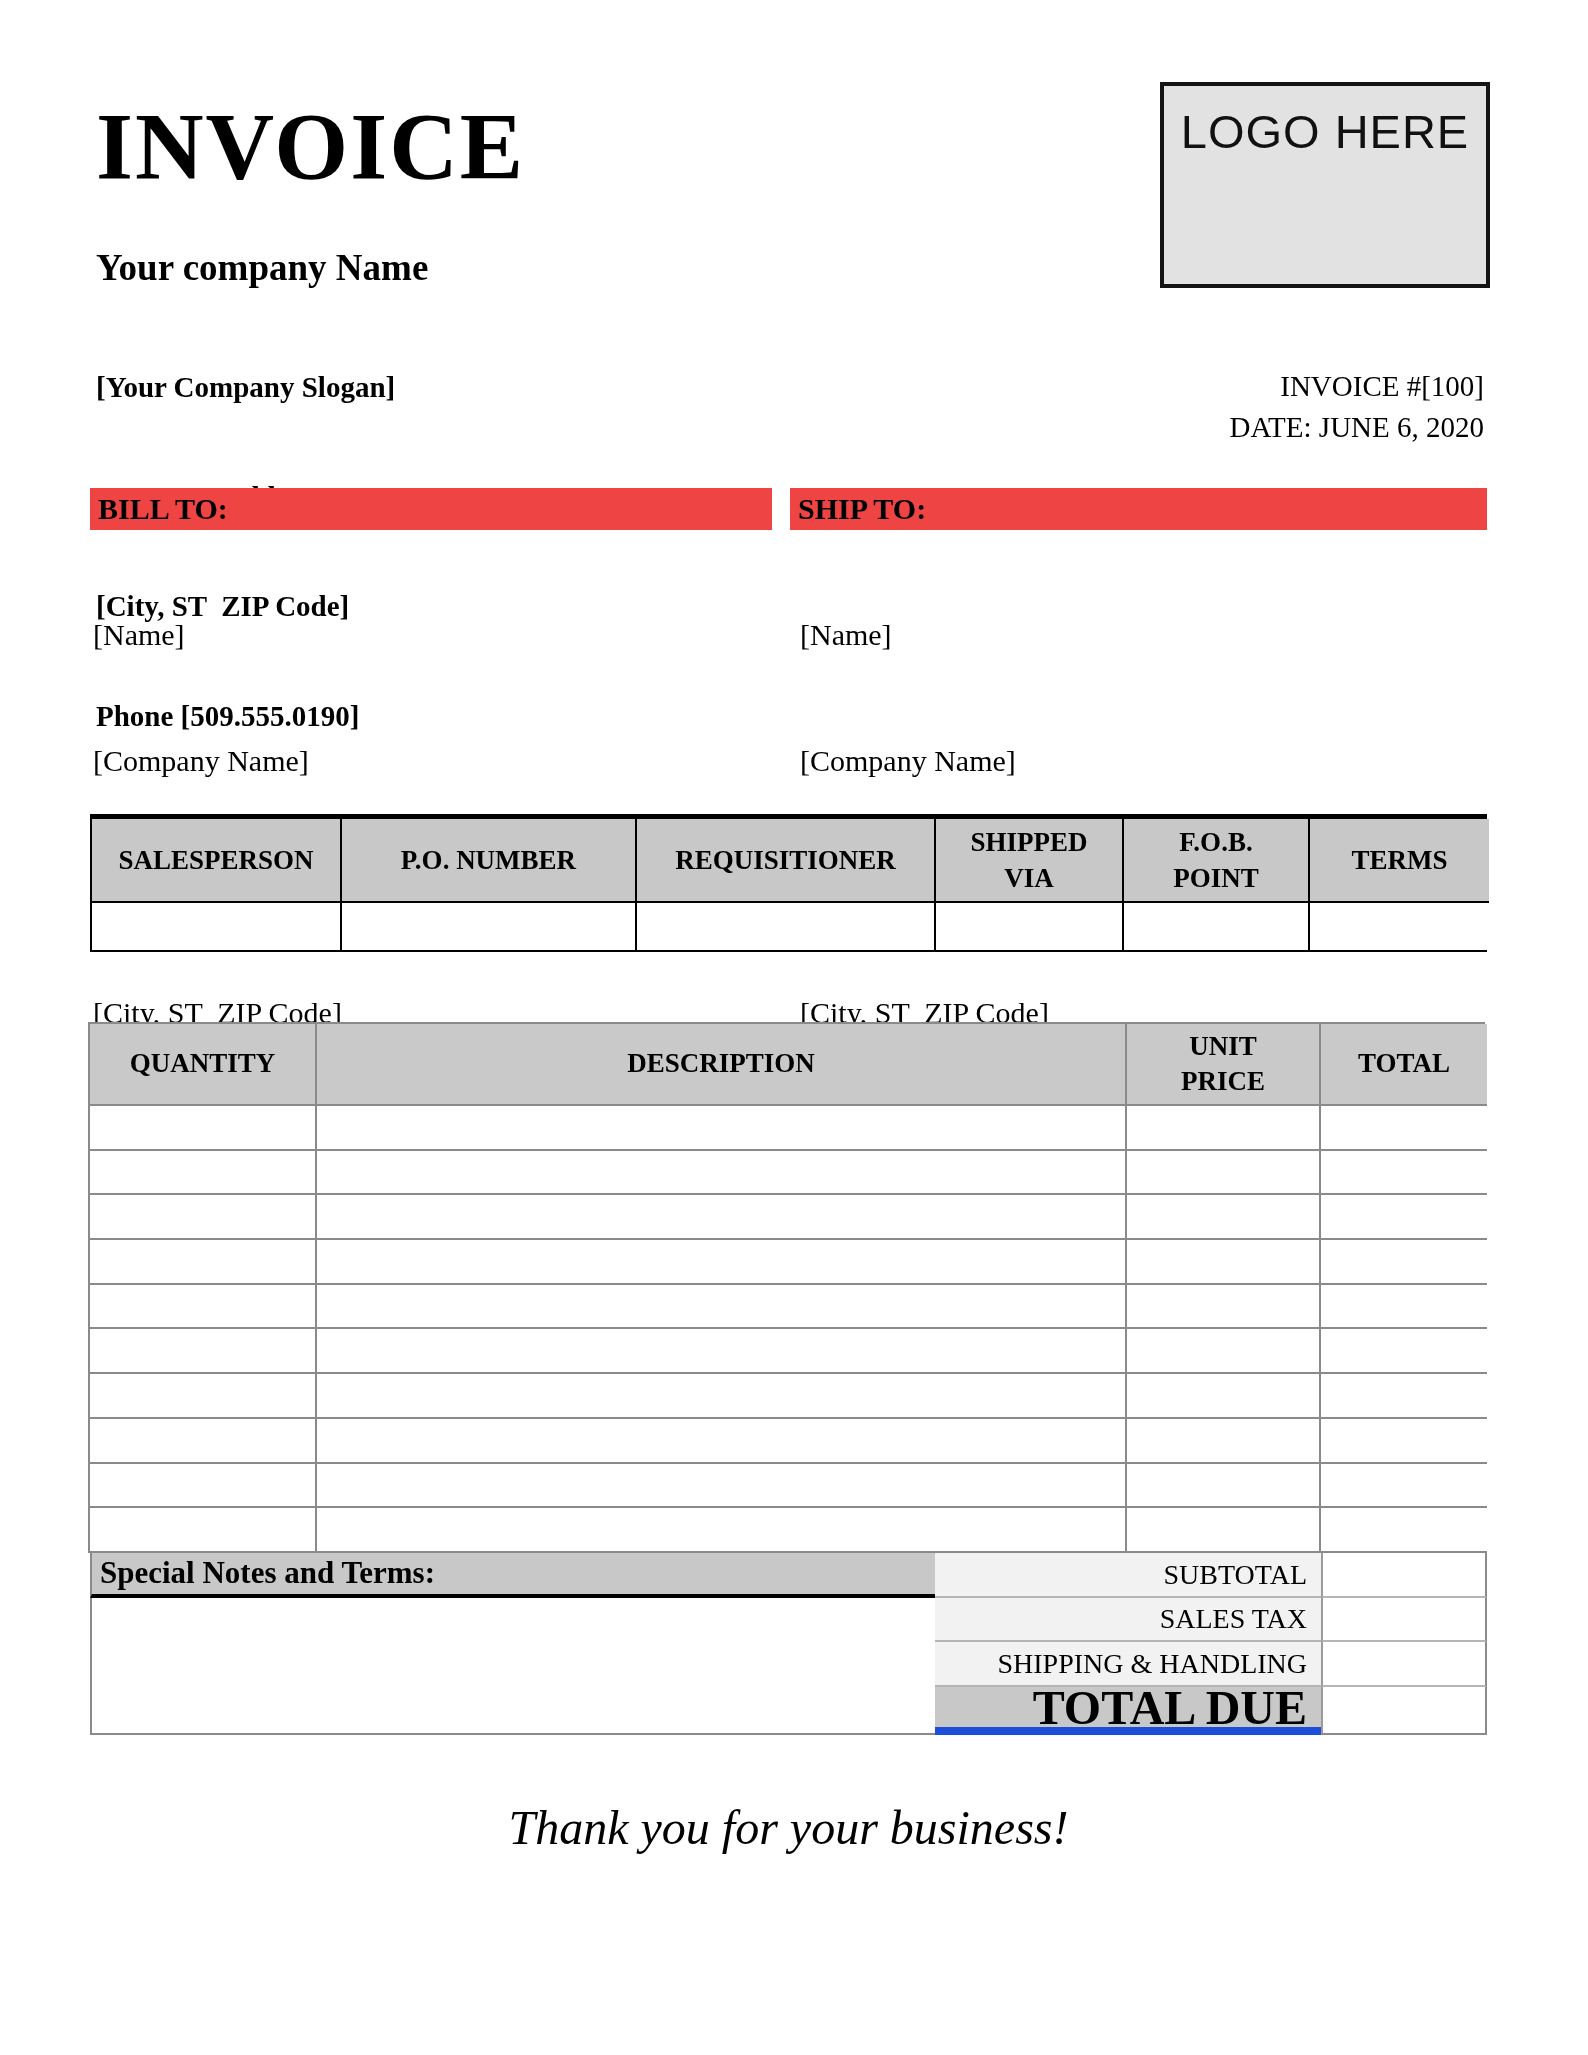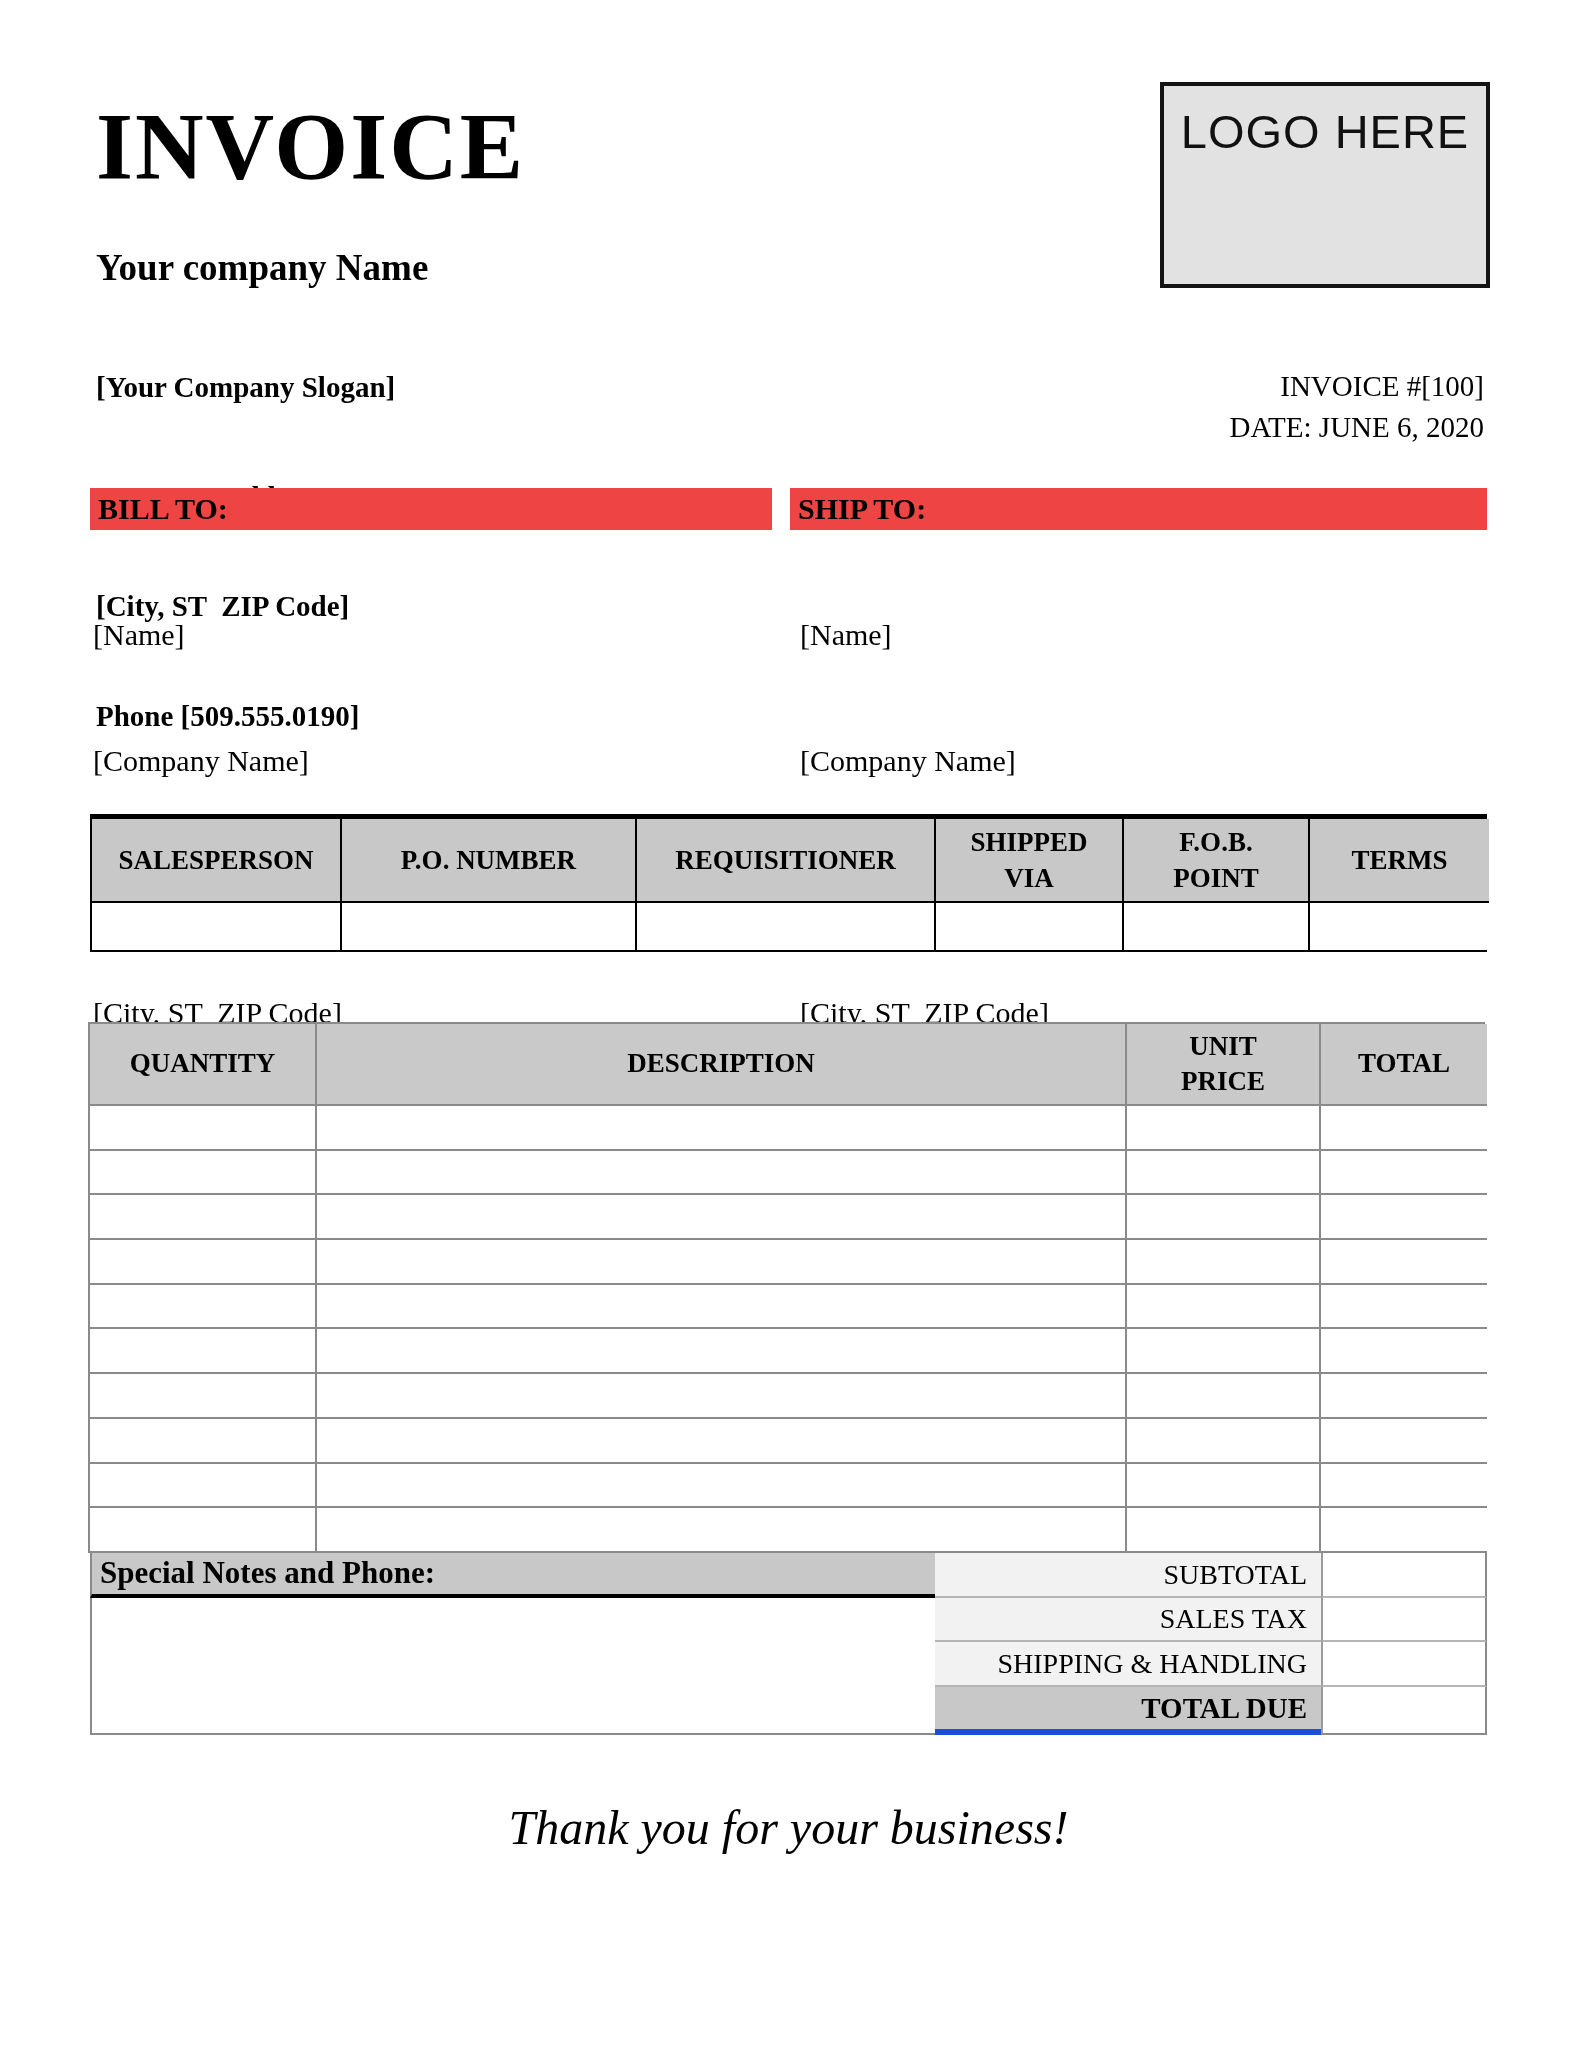--- a/index.html
+++ b/index.html
@@ -98,21 +98,21 @@
   .notes-box {
     grid-column:1; grid-row:2 / 5;
     background:#fff; border-left:2px solid #8a8a8a; border-bottom:2px solid #8a8a8a;
   }
   .tl-cell {
     grid-column:2; background:#f2f2f2; border-bottom:2px solid #b5b5b5;
     display:flex; align-items:center; justify-content:flex-end;
     font-size:28px; padding-right:14px;
   }
   .tl-cell.total-due {
-    background:#c8c8c8; font-size:29px; font-weight:bold; border-bottom:6px solid #1d4ed8;
+    background:#c8c8c8; font-size:48px; font-weight:bold; border-bottom:8px solid #1d4ed8;
   }
   .tv-cell {
     grid-column:3; background:#fff;
     border-left:2px solid #9a9a9a; border-right:2px solid #8a8a8a; border-bottom:2px solid #b5b5b5;
     display:flex; align-items:center; justify-content:flex-end;
     font-size:28px; padding-right:10px;
   }
   .tv-cell.total-due { border-bottom:2px solid #8a8a8a; }
   
   .thank-you {
@@ -221,21 +221,21 @@
       <div class="it-dcell"></div>
       <div class="it-dcell"></div>
       <div class="it-dcell last-col"></div>
       <div class="it-dcell"></div>
       <div class="it-dcell"></div>
       <div class="it-dcell"></div>
       <div class="it-dcell last-col"></div>
     </div>
 
   <div class="totals-grid">
-    <div class="notes-bar">Special Notes and Phone:</div>
+    <div class="notes-bar">Special Notes and Terms:</div>
     <div class="notes-box"></div>
 
     <div class="tl-cell" style="grid-row:1">SUBTOTAL</div>
     <div class="tv-cell" style="grid-row:1"></div>
 
     <div class="tl-cell" style="grid-row:2">SALES TAX</div>
     <div class="tv-cell" style="grid-row:2"></div>
 
     <div class="tl-cell" style="grid-row:3">SHIPPING &amp; HANDLING</div>
     <div class="tv-cell" style="grid-row:3"></div>

